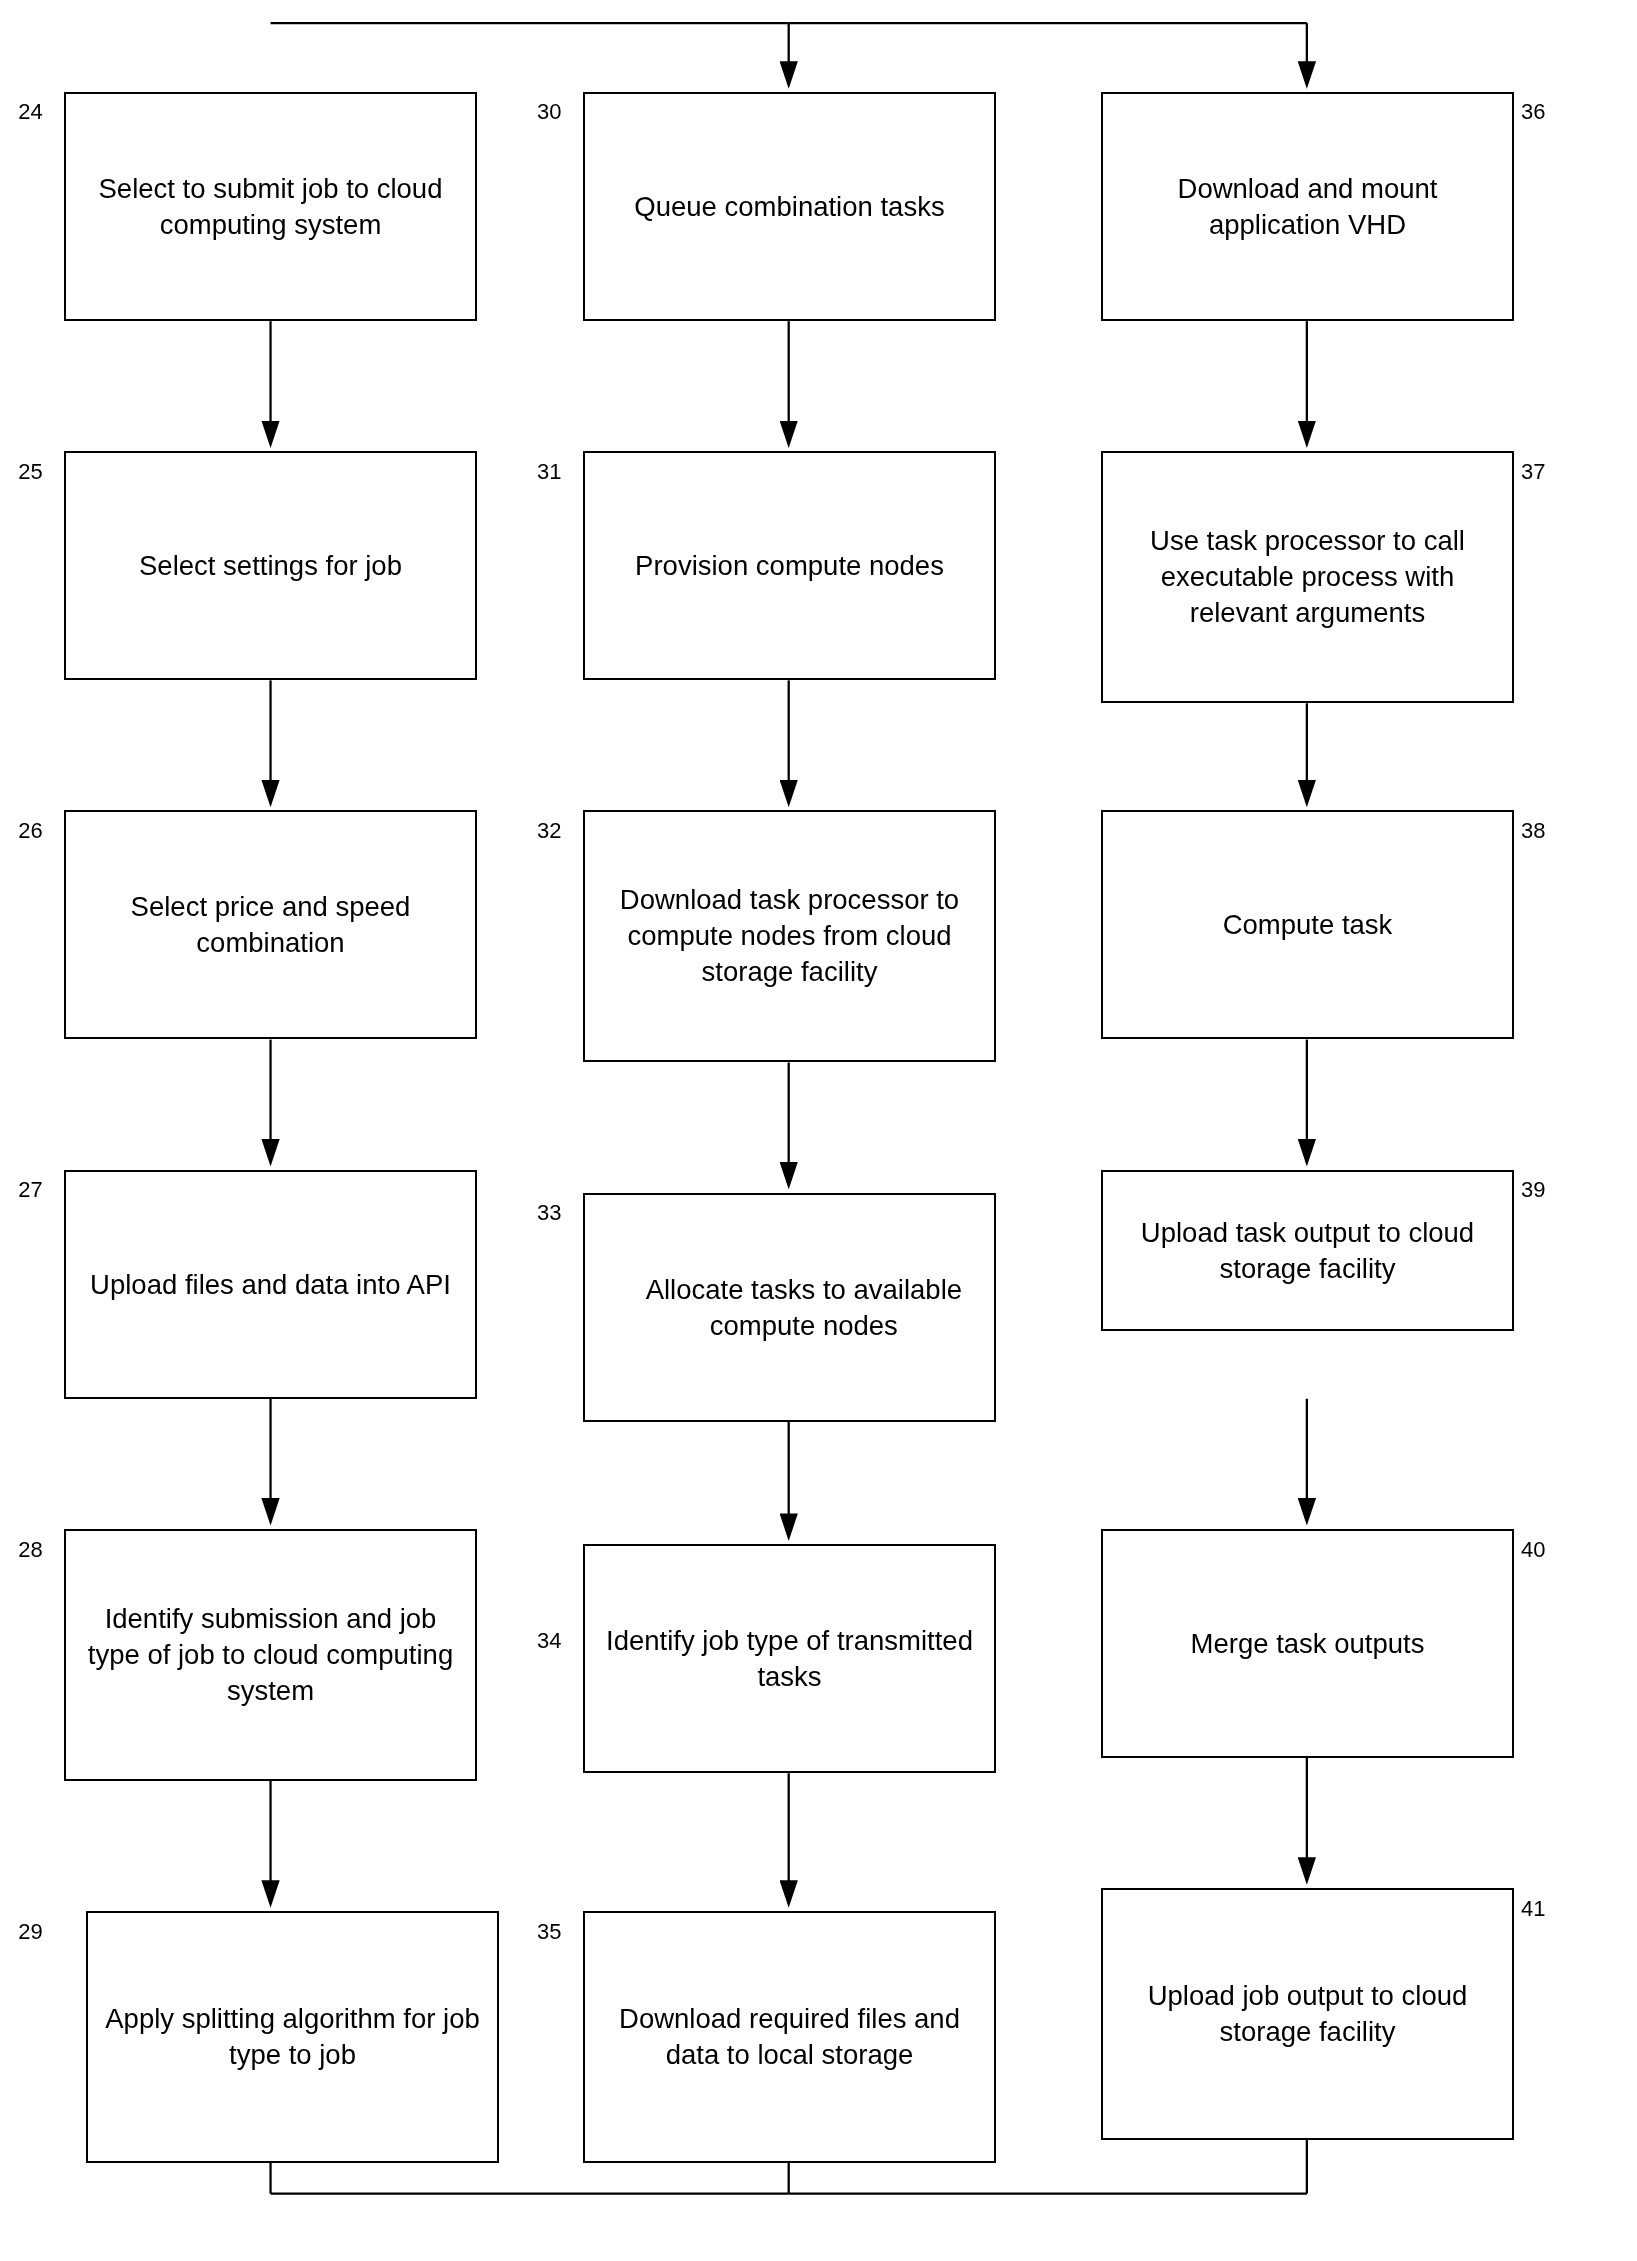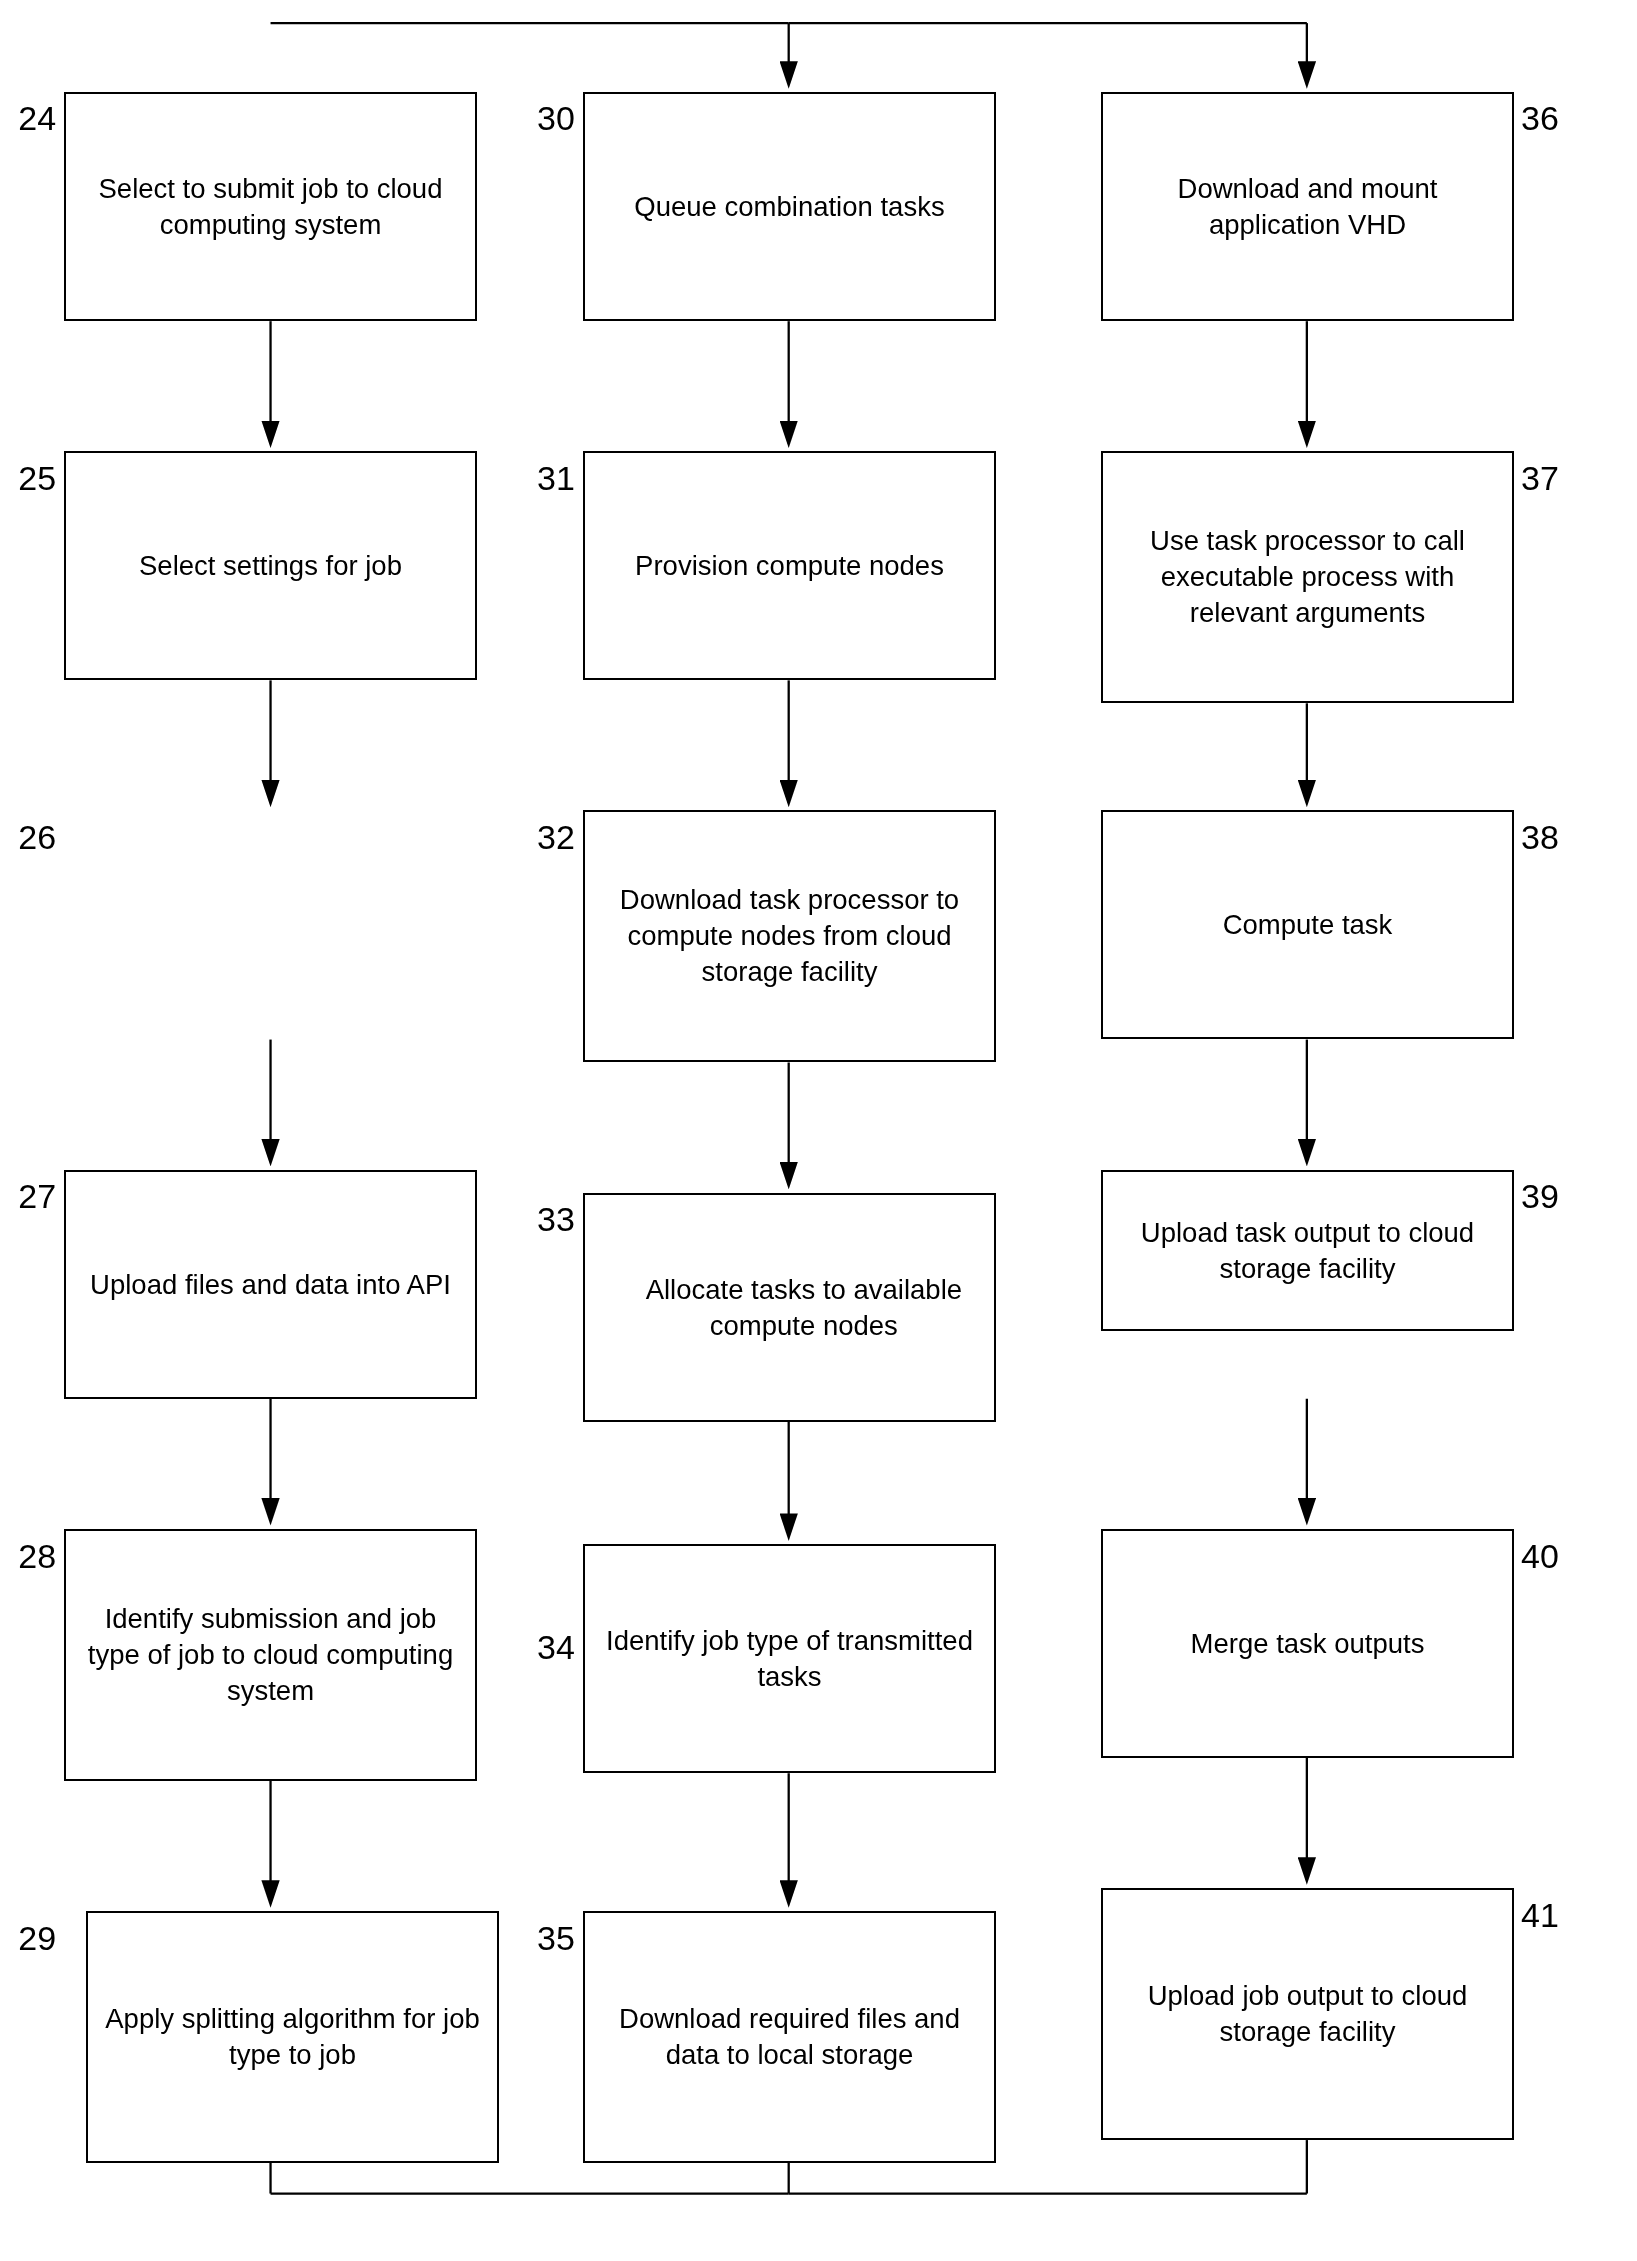--- a/index.html
+++ b/index.html
@@ -24,21 +24,21 @@
       display: flex;
       align-items: center;
       justify-content: center;
       text-align: center;
       font-size: 27.5px;
       line-height: 1.3;
       padding: 15.3px;
     }
     .ref-label {
       position: absolute;
-      font-size: 34px;
+      font-size: 22px;
       font-family: Arial, sans-serif;
     }
     
     .arrows-svg {
       position: absolute;
       top: 0;
       left: 0;
       width: 1637px;
       height: 2261px;
       pointer-events: none;
@@ -106,20 +106,23 @@
   </svg>
 
 <div class="flow-box" style="left: 64px; top: 92px; width: 413px; height: 229px;">
       <span>Select to submit job to cloud computing system</span>
     </div>
     <div class="ref-label" style="left: 18.3px; top: 99px;">24</div>
     <div class="flow-box" style="left: 64px; top: 451px; width: 413px; height: 229px;">
       <span>Select settings for job</span>
     </div>
     <div class="ref-label" style="left: 18.3px; top: 459px;">25</div>
+    <div class="flow-box" style="left: 64px; top: 810px; width: 413px; height: 229px;">
+      <span>Select price and speed combination</span>
+    </div>
     <div class="ref-label" style="left: 18.3px; top: 818px;">26</div>
     <div class="flow-box" style="left: 64px; top: 1170px; width: 413px; height: 229px;">
       <span>Upload files and data into API</span>
     </div>
     <div class="ref-label" style="left: 18.3px; top: 1177px;">27</div>
     <div class="flow-box" style="left: 64px; top: 1529px; width: 413px; height: 252px;">
       <span>Identify submission and job type of job to cloud computing system</span>
     </div>
     <div class="ref-label" style="left: 18.3px; top: 1537px;">28</div>
     <div class="flow-box" style="left: 64px; top: 1911px; width: 413px; height: 252px; margin-left: 22px;">

